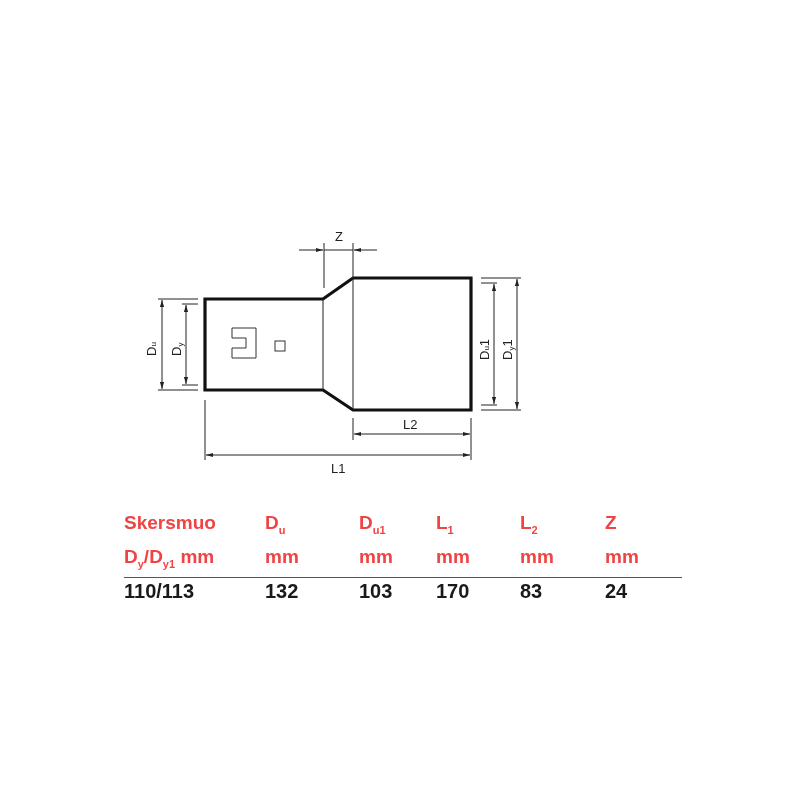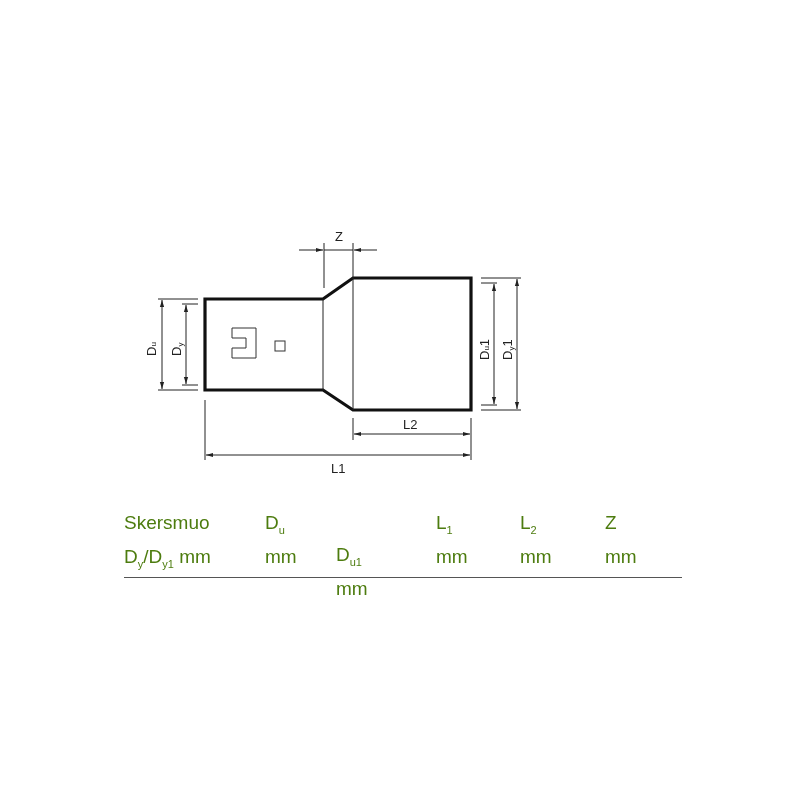--- a/index.html
+++ b/index.html
@@ -3,28 +3,28 @@
 <meta charset="utf-8">
 <style>
   html, body { margin: 0; padding: 0; background: #ffffff; }
   body { width: 800px; height: 800px; position: relative; overflow: hidden;
          font-family: "Liberation Sans", sans-serif; color: #222222; }
   #diagram { position: absolute; left: 0; top: 0; width: 800px; height: 500px; }
   .lbl { font-family: "Liberation Sans", sans-serif; font-size: 13px; fill: #222222; }
   .sub { font-size: 8px; }
   #spec-table { position: absolute; left: 124px; top: 512px; width: 558px; }
   .row { position: relative; height: 34px; }
-  .cell { position: absolute; top: 0; font-size: 19px; color: #4d7c0f; white-space: nowrap; }
+  .cell { position: absolute; top: 0; font-size: 19px; color: #ef4444; white-space: nowrap; font-weight: bold; }
   .cell sub { font-size: 11px; vertical-align: -5px; }
   .row.head1 { height: 34px; }
   .row.head2 { height: 34px; }
   .divider { position: absolute; left: 0; width: 558px; height: 0; border-top: 1.5px solid #555555; top: 65px; }
   .row.values { top: 0; }
   .row.values .cell { font-size: 20px; font-weight: bold; color: #1a1a1a; }
-  .c0 { left: 0; } .c1 { left: 141px; text-align: center; } .c2 { left: 212px; margin-top: 32px; }
+  .c0 { left: 0; } .c1 { left: 141px; text-align: center; } .c2 { left: 235px; }
   .c3 { left: 312px; } .c4 { left: 396px; } .c5 { left: 481px; }
 </style>
 </head>
 <body>
 
 <svg id="diagram" viewBox="0 0 800 500" xmlns="http://www.w3.org/2000/svg">
   <defs>
     <marker id="arr" viewBox="0 0 10 10" refX="10" refY="5" markerWidth="7" markerHeight="7" orient="auto-start-reverse">
       <path d="M0,2 L10,5 L0,8 z" fill="#222222"></path>
     </marker>
@@ -108,13 +108,21 @@
   </div>
   <div class="row head2">
     <span class="cell c0"><span>D</span><sub>y</sub><span>/D</span><sub>y1</sub><span> mm</span></span>
     <span class="cell c1">mm</span>
     <span class="cell c2">mm</span>
     <span class="cell c3">mm</span>
     <span class="cell c4">mm</span>
     <span class="cell c5">mm</span>
   </div>
   <div class="divider"></div>
+  <div class="row values">
+    <span class="cell c0">110/113</span>
+    <span class="cell c1">132</span>
+    <span class="cell c2">103</span>
+    <span class="cell c3">170</span>
+    <span class="cell c4">83</span>
+    <span class="cell c5">24</span>
+  </div>
 </div>
 
 </body></html>

